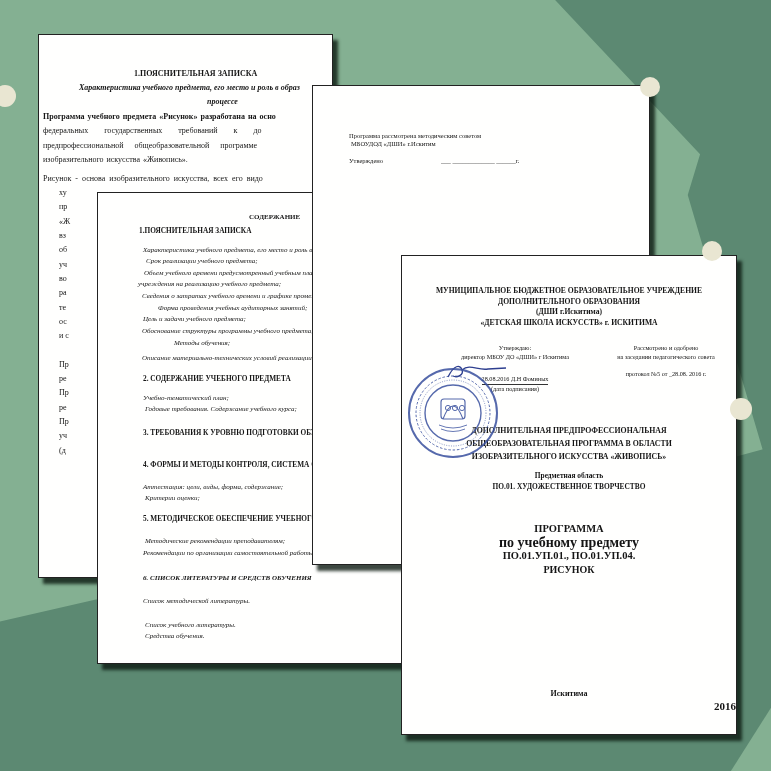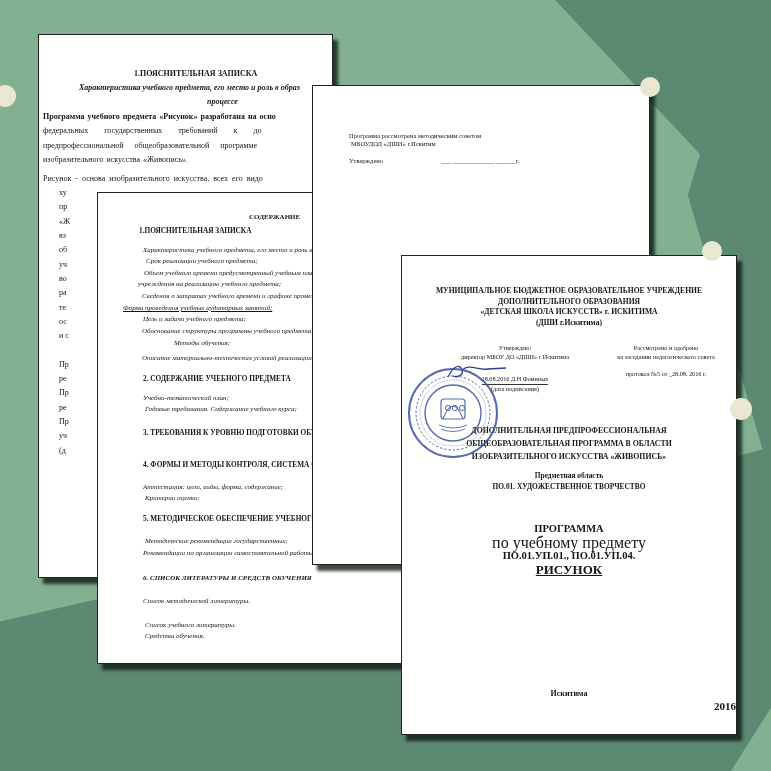--- a/index.html
+++ b/index.html
@@ -69,34 +69,34 @@
 
   <div class="page" id="page2">
 
   <div class="ln b" style="left: 151px; top: 13px; margin-top: 6px;">СОДЕРЖАНИЕ</div>
       <div class="ln st" style="left: 41px; top: 33px;">1.ПОЯСНИТЕЛЬНАЯ ЗАПИСКА</div>
       <div class="ln it" style="left: 45px; top: 52px;">Характеристика учебного предмета, его место и роль в о</div>
       <div class="ln it" style="left: 48px; top: 63px;">Срок реализации учебного предмета;</div>
       <div class="ln it" style="left: 46px; top: 75px;">Объем учебного времени предусмотренный учебным план</div>
       <div class="ln it" style="left: 40px; top: 86px;">учреждения на реализацию учебного предмета;</div>
       <div class="ln it" style="left: 44px; top: 98px;">Сведения о затратах учебного времени и графике промеж</div>
-      <div class="ln it" style="left: 25px; top: 110px; text-decoration: underline;">Форма проведения учебных аудиторных занятий;</div>
+      <div class="ln it" style="left: 60px; top: 110px;">Форма проведения учебных аудиторных занятий;</div>
       <div class="ln it" style="left: 45px; top: 121px;">Цель и задачи учебного предмета;</div>
       <div class="ln it" style="left: 44px; top: 133px;">Обоснование структуры программы учебного предмета;</div>
       <div class="ln it" style="left: 44px; top: 145px; margin-left: 32px;">Методы обучения;</div>
       <div class="ln it" style="left: 44px; top: 160px;">Описание материально-технических условий реализации у</div>
       <div class="ln st" style="left: 45px; top: 181px;">2. СОДЕРЖАНИЕ УЧЕБНОГО ПРЕДМЕТА</div>
       <div class="ln it" style="left: 45px; top: 200px;">Учебно-тематический план;</div>
       <div class="ln it" style="left: 47px; top: 211px;">Годовые требования. Содержание учебного курса;</div>
       <div class="ln st" style="left: 45px; top: 235px;">3. ТРЕБОВАНИЯ К УРОВНЮ ПОДГОТОВКИ ОБУЧ</div>
       <div class="ln st" style="left: 45px; top: 267px;">4. ФОРМЫ И МЕТОДЫ КОНТРОЛЯ, СИСТЕМА ОЦ</div>
       <div class="ln it" style="left: 45px; top: 289px;">Аттестация: цели, виды, форма, содержание;</div>
       <div class="ln it" style="left: 47px; top: 300px;">Критерии оценки;</div>
       <div class="ln st" style="left: 45px; top: 321px;">5. МЕТОДИЧЕСКОЕ ОБЕСПЕЧЕНИЕ УЧЕБНОГО П</div>
-      <div class="ln it" style="left: 47px; top: 343px;">Методические рекомендации государственных;</div>
+      <div class="ln it" style="left: 47px; top: 343px;">Методические рекомендации преподавателям;</div>
       <div class="ln it" style="left: 45px; top: 355px;">Рекомендации по организации самостоятельной работы о</div>
       <div class="ln bi" style="left: 45px; top: 380px;">6. СПИСОК ЛИТЕРАТУРЫ И СРЕДСТВ ОБУЧЕНИЯ</div>
       <div class="ln it" style="left: 45px; top: 403px;">Список методической литературы.</div>
       <div class="ln it" style="left: 47px; top: 427px;">Список учебного литературы.</div>
       <div class="ln it" style="left: 47px; top: 438px;">Средства обучения.</div>
     </div>
 
   <div class="page" id="page3">
 
   <div class="ln" style="left: 36px; top: 45px;">Программа рассмотрена методическим советом</div>
@@ -104,22 +104,22 @@
       <div class="ln" style="left: 36px; top: 70px;">Утверждено</div>
       <div class="ln" style="left: 128px; top: 70px;">___  _____________  ______г.</div>
     </div>
 
   <div class="page" id="page4">
 
     <div class="col" style="left:0;right:0;top:30px;">
 
     <div style="font-size:7.6px;line-height:10.6px;font-weight:bold;">МУНИЦИПАЛЬНОЕ  БЮДЖЕТНОЕ ОБРАЗОВАТЕЛЬНОЕ УЧРЕЖДЕНИЕ</div>
         <div style="font-size:7.6px;line-height:10.6px;font-weight:bold;">ДОПОЛНИТЕЛЬНОГО ОБРАЗОВАНИЯ</div>
+        <div style="font-size:7.6px;line-height:10.6px;font-weight:bold;">(ДШИ г.Искитима)</div>
         <div style="font-size:7.6px;line-height:10.6px;font-weight:bold;">«ДЕТСКАЯ ШКОЛА ИСКУССТВ» г. ИСКИТИМА</div>
-        <div style="font-size:7.6px;line-height:10.6px;font-weight:bold;">(ДШИ г.Искитима)</div>
       </div>
 
     <div class="col" style="left:28px;top:88px;width:170px;">
       <div>Утверждаю:</div>
       <div>директор МБОУ ДО «ДШИ» г Искитима</div>
       <div style="height:6px;"></div>
       <div id="sig-line">28.08.2016   Д.Н Фоминых</div>
       <div>(дата подписания)</div>
     </div>
 
@@ -156,23 +156,23 @@
 
     <div class="col" style="left:0;right:0;top:214px;">
 
     <div style="font-size:7.4px;line-height:11px;font-weight:bold;">Предметная область</div>
         <div style="font-size:7.4px;line-height:11px;font-weight:bold;">ПО.01. ХУДОЖЕСТВЕННОЕ ТВОРЧЕСТВО</div>
       </div>
 
     <div class="col" style="left:0;right:0;top:266px;">
 
     <div style="font-size:10.5px;line-height:13.5px;font-weight:bold;">ПРОГРАММА</div>
-        <div style="font-size:16px;line-height:13.5px;font-weight:normal;">по учебному предмету</div>
+        <div style="font-size:14px;line-height:13.5px;font-weight:bold;">по учебному предмету</div>
         <div style="font-size:10.5px;line-height:13.5px;font-weight:bold;">ПО.01.УП.01., ПО.01.УП.04.</div>
-        <div style="font-size:13px;line-height:13.5px;font-weight:bold;text-decoration:underline;">РИСУНОК</div>
+        <div style="font-size:10px;line-height:13.5px;font-weight:bold;">РИСУНОК</div>
       </div>
 
     <div class="col" style="left:0;right:0;top:431px;">
       <div style="font-size:8px;line-height:13px;font-weight:bold;">Искитима</div>
       <div style="font-size:11px;line-height:13px;font-weight:bold;text-align:right;">2016</div>
     </div>
   </div>
 
   <div class="dot" style="left:-6px;top:85px;width:22px;height:22px;"></div>
   <div class="dot" style="left:640px;top:77px;width:20px;height:20px;"></div>

